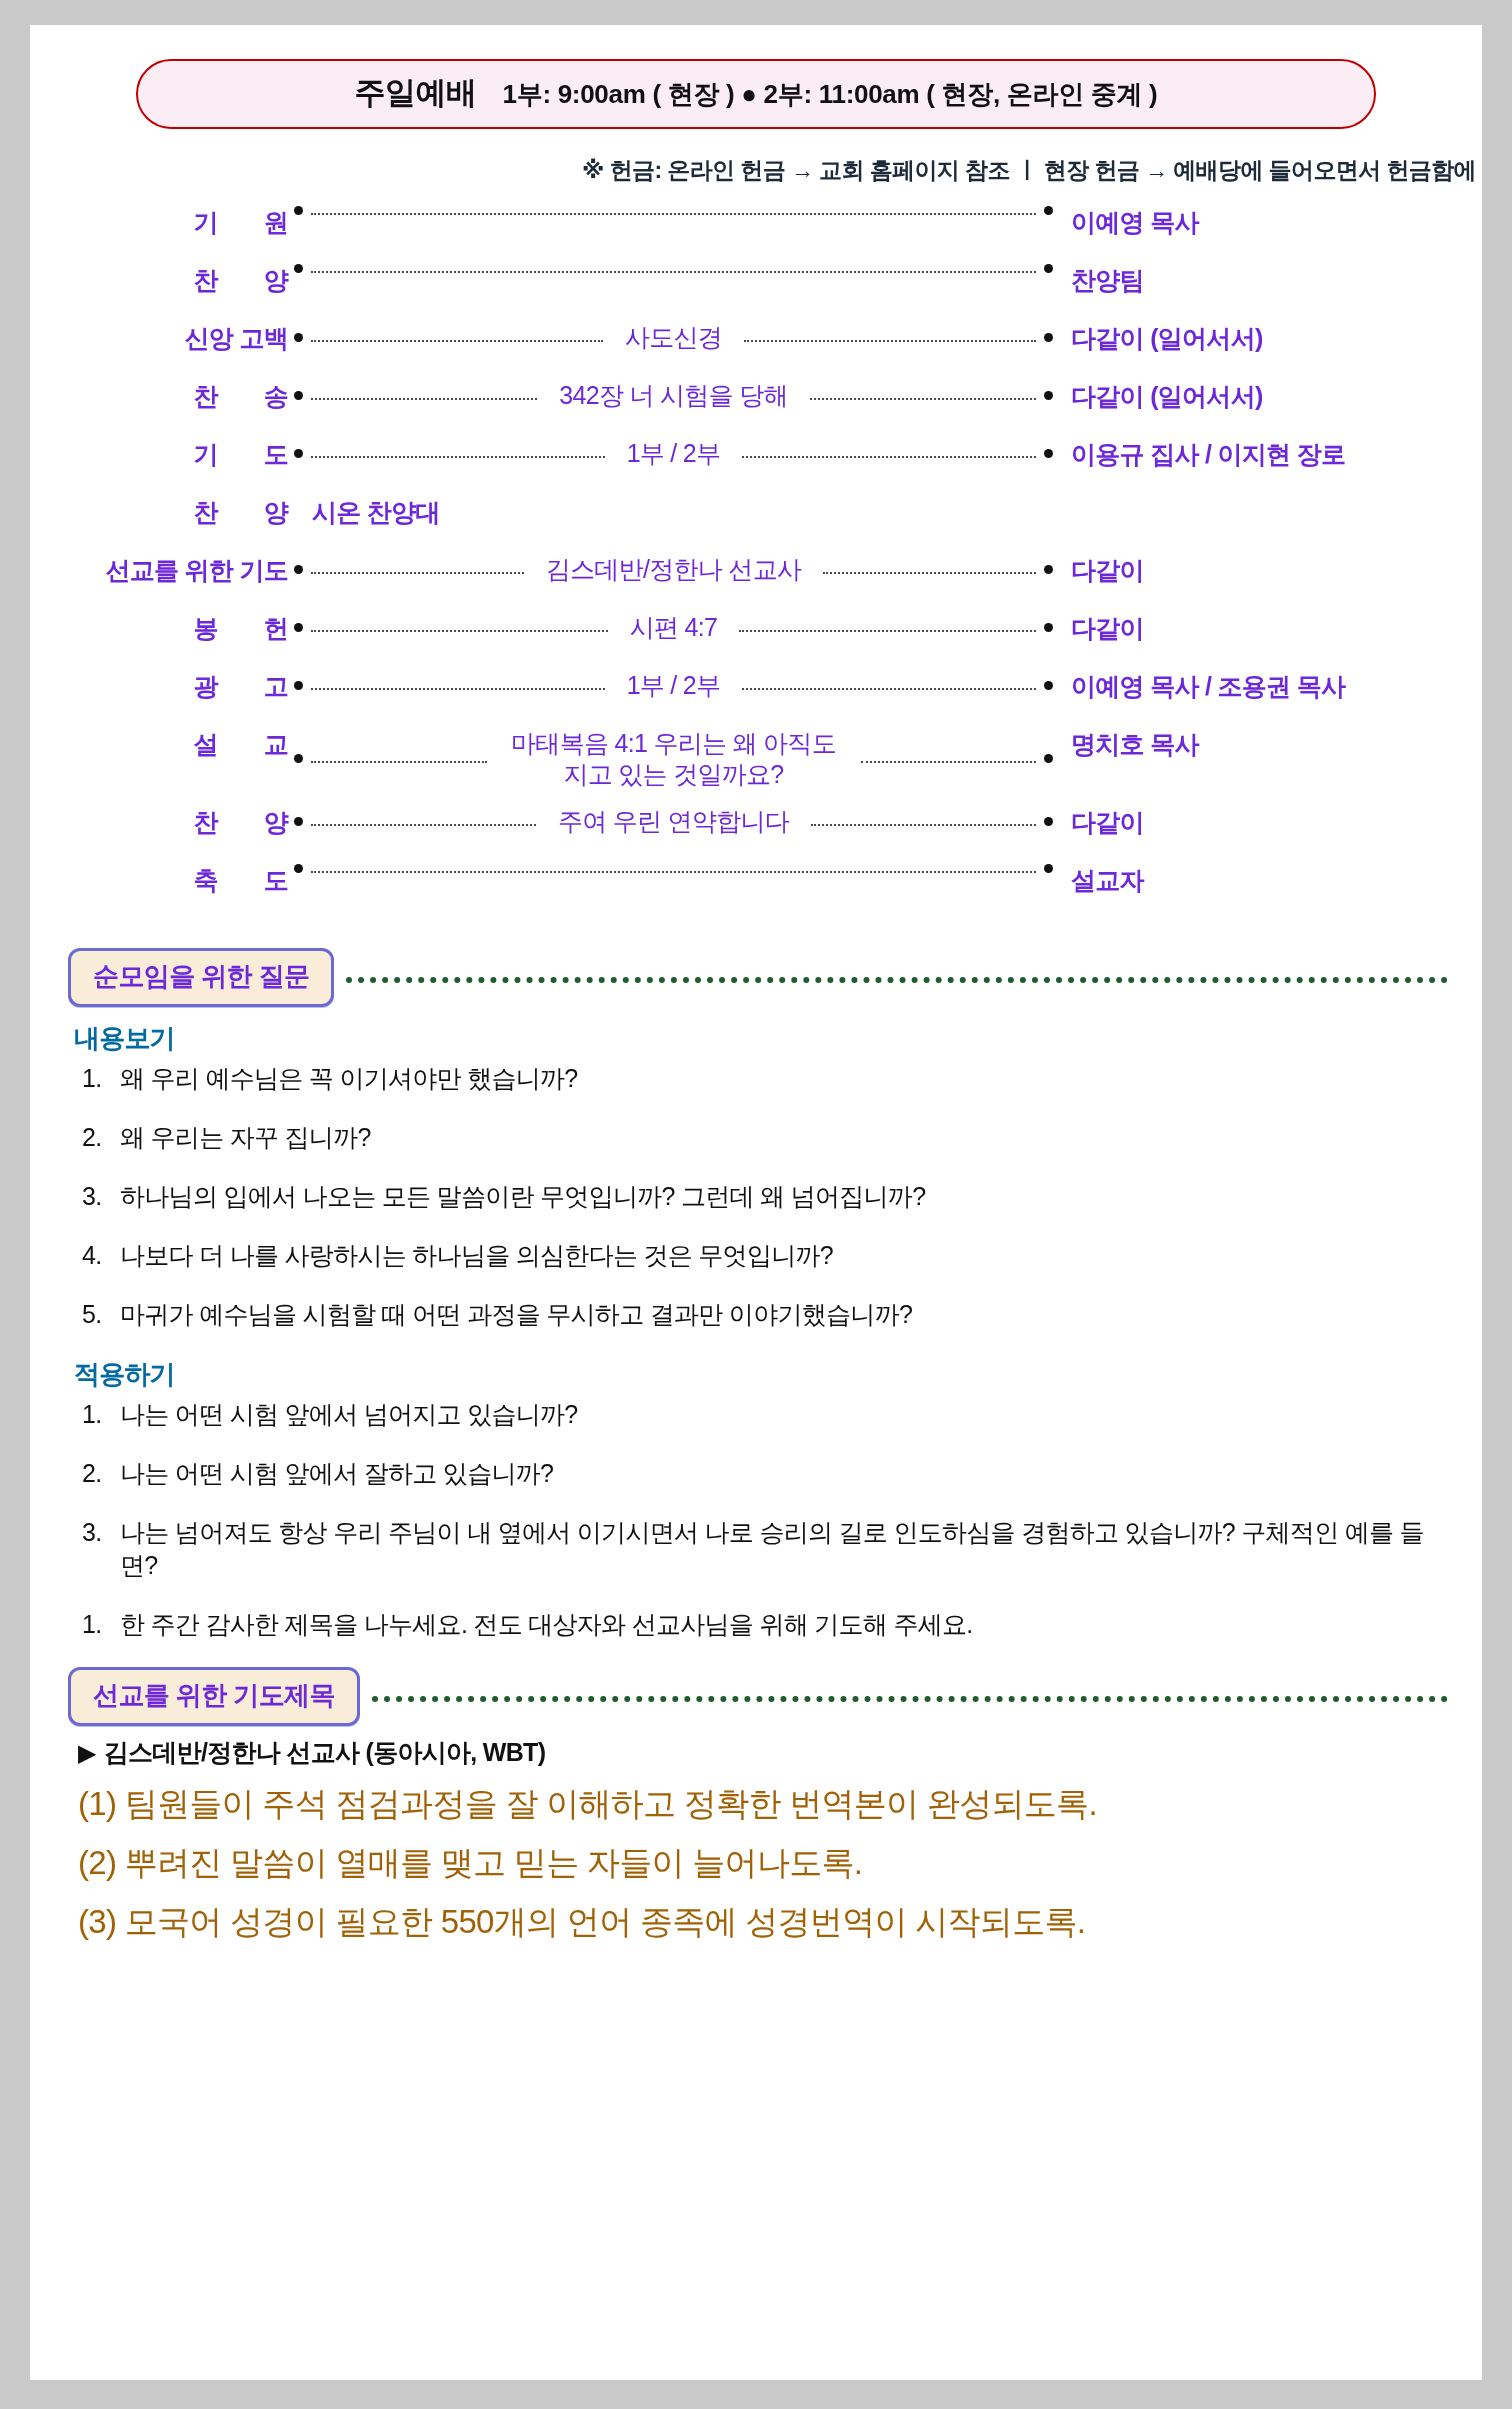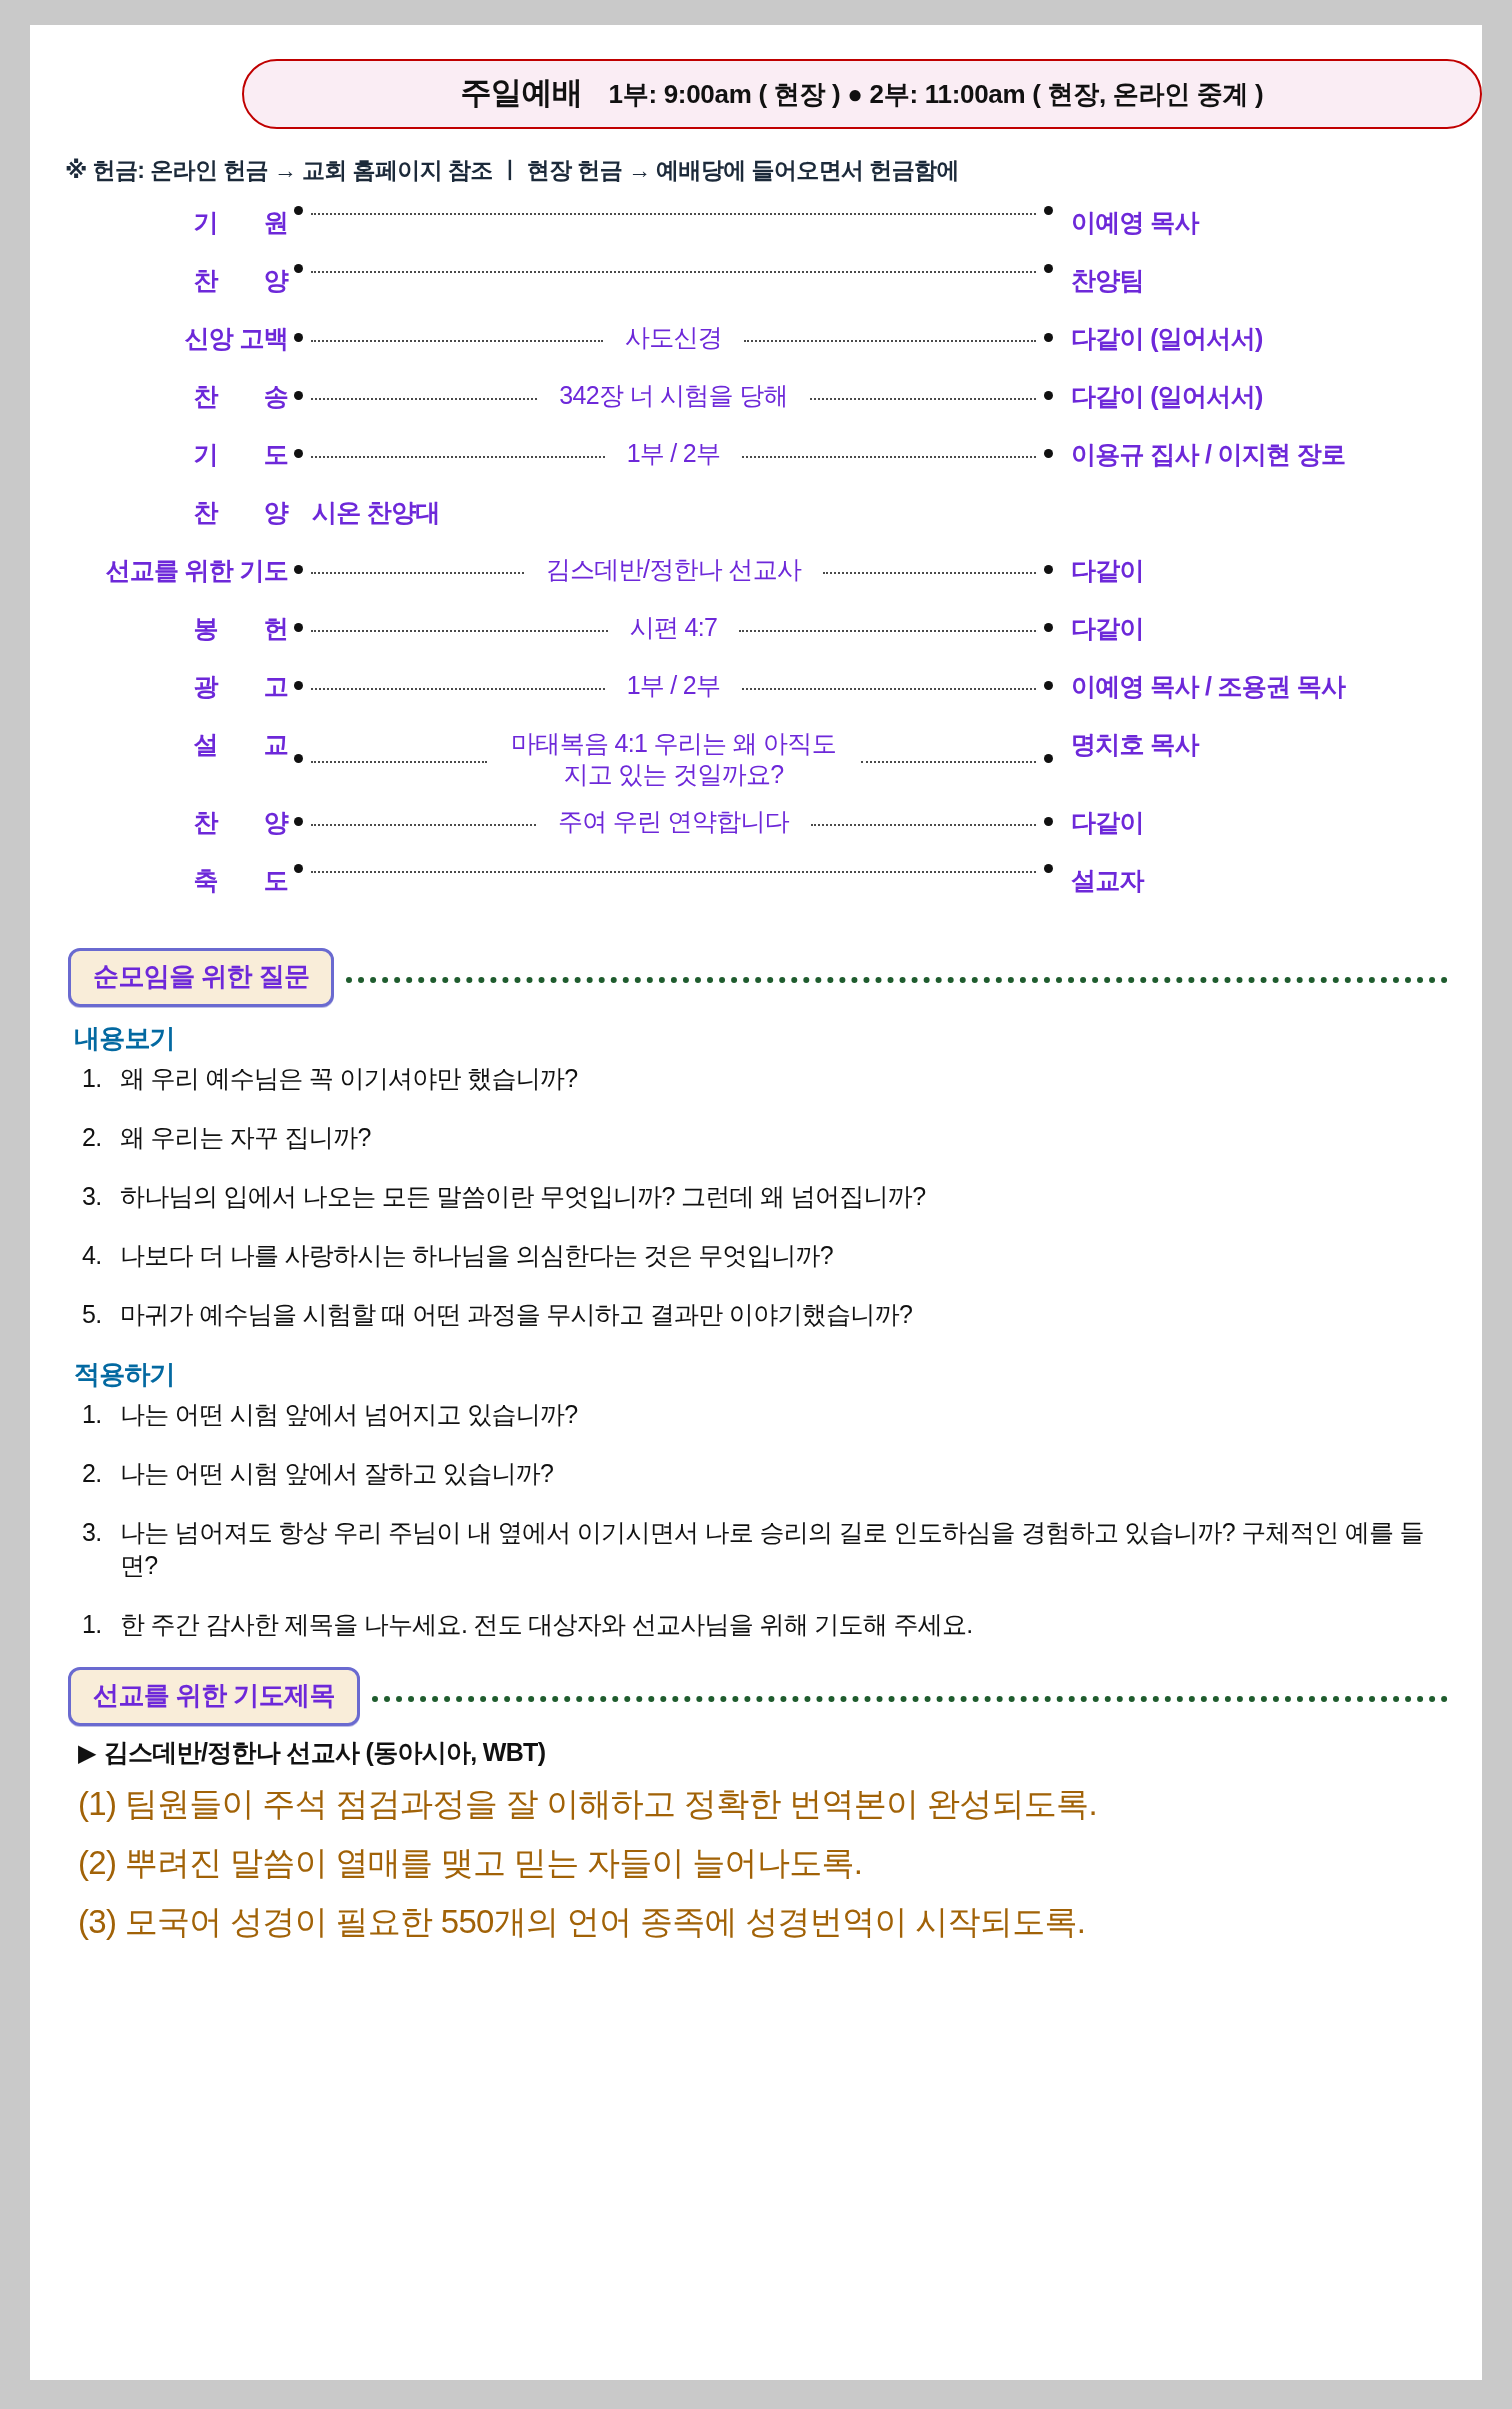--- a/index.html
+++ b/index.html
@@ -21,21 +21,21 @@
     height: 2355px;
     background: #ffffff;
     box-sizing: border-box;
     padding: 0;
   }
 
   
   .header-pill-wrap {
     margin: 34px 0 0 0;
     display: flex;
-    justify-content: flex-end;
+    justify-content: center;
   }
   .header-pill {
     border: 2px solid #c00000;
     border-radius: 999px;
     background: #faedf4;
     padding: 11px 46px 13px 46px;
     display: flex;
     align-items: baseline;
     gap: 26px;
     min-width: 1240px;
@@ -51,26 +51,25 @@
   .header-pill .times {
     font-size: 26px;
     font-weight: bold;
     color: #111;
     letter-spacing: -0.3px;
   }
 
   
   .offer-note {
     margin: 26px 6px 0 0;
-    text-align: left;
+    text-align: right;
     font-size: 23px;
     font-weight: bold;
     color: #1c2a3a;
     letter-spacing: -0.6px;
-    padding-left: 35px;
   }
 
   
   .order {
     margin: 20px 0 0 0;
     padding: 0 34px 0 34px;
   }
   .order-row {
     display: flex;
     align-items: flex-start;

